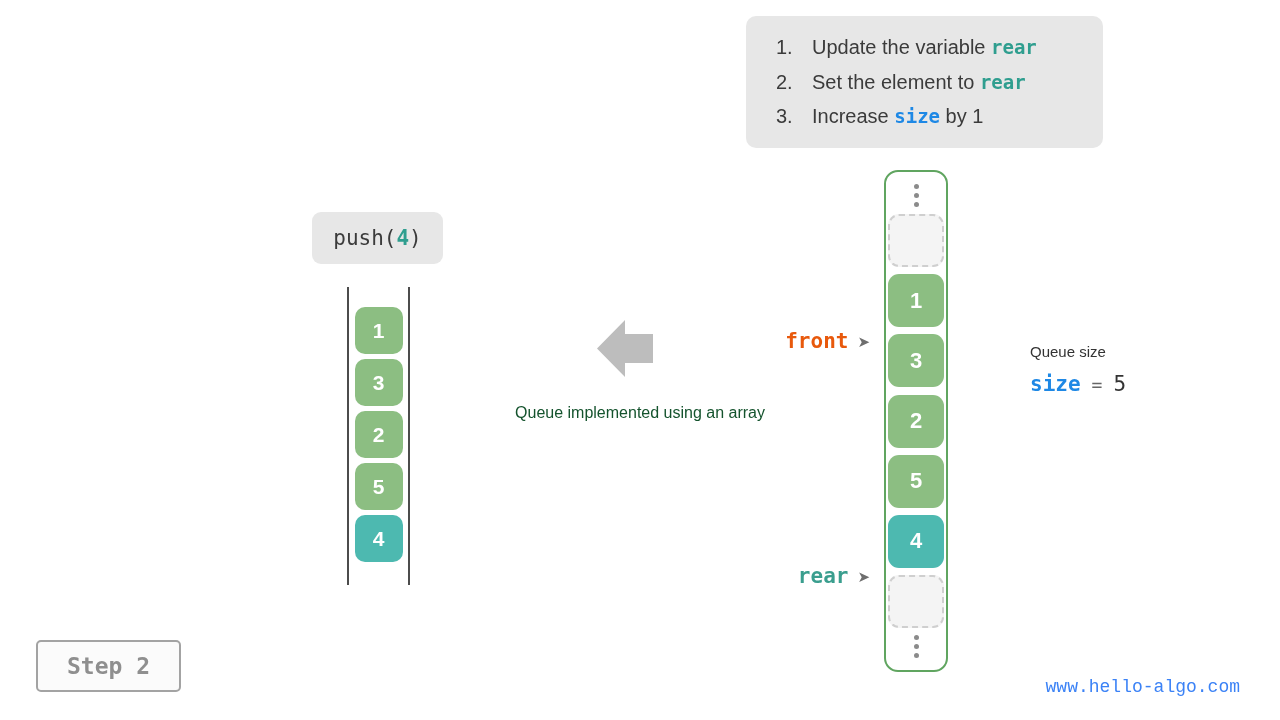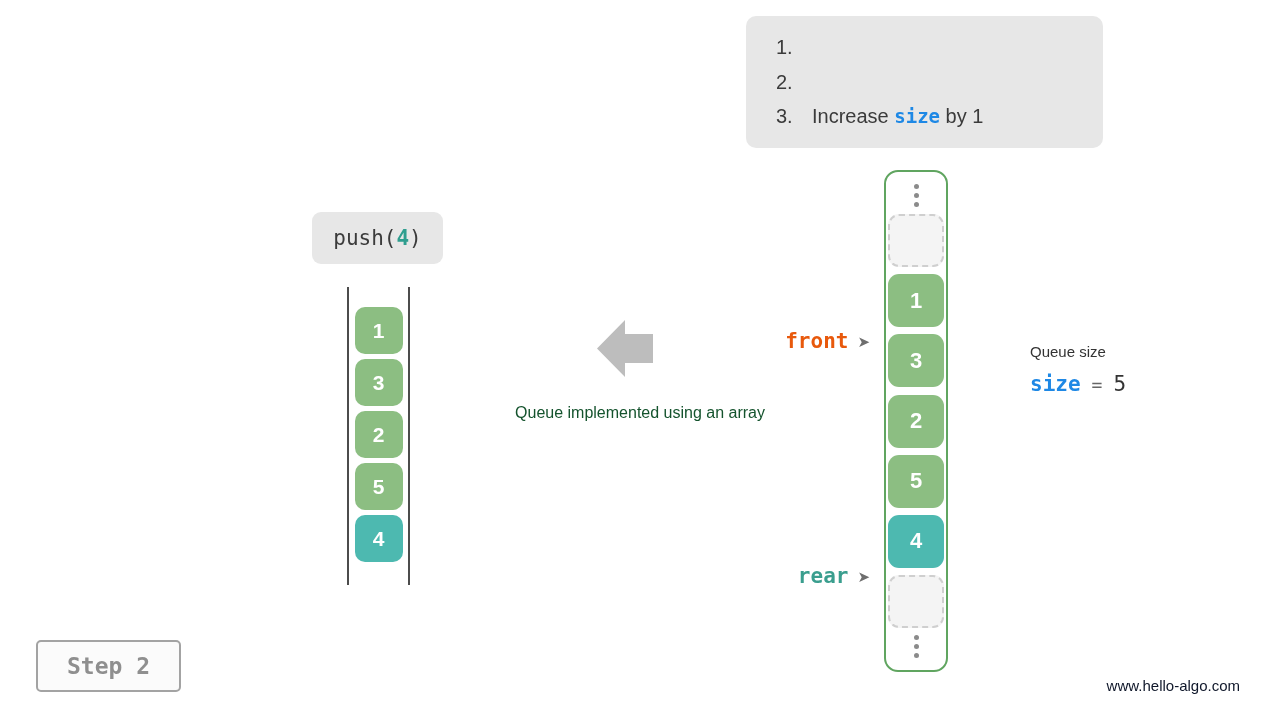--- a/index.html
+++ b/index.html
@@ -68,32 +68,34 @@
   .qs-val { color:#333333; }
 
   
   .step-badge { position:absolute; left:36px; top:640px; width:145px; height:52px;
     background:#fbfbfb; border:2px solid #a3a3a3; border-radius:5px;
     display:flex; align-items:center; justify-content:center;
     font-family:"DejaVu Sans Mono","Liberation Mono",monospace;
     font-weight:bold; font-size:23px; color:#8f8f8f; }
 
   
-  .watermark { position:absolute; right:40px; top:677px; font-size:15px; color:#0f172a;
-    font-family:Liberation Sans, sans-serif; }
+  .watermark { position:absolute; right:40px; top:677px; font-size:18px; color:#3b82f6;
+    font-family:Liberation Mono, monospace; }
 </style>
 </head>
 <body>
 
 <div class="instructions">
   <div class="instr-line">
     <span class="instr-num">1.</span>
+    <span><span>Update the variable </span><span class="code code-teal">rear</span><span></span></span>
   </div>
   <div class="instr-line">
     <span class="instr-num">2.</span>
+    <span><span>Set the element to </span><span class="code code-teal">rear</span><span></span></span>
   </div>
   <div class="instr-line">
     <span class="instr-num">3.</span>
     <span><span>Increase </span><span class="code code-blue">size</span><span> by 1</span></span>
   </div>
 </div>
 
 <div class="push-badge">
   <span>push(</span>
     <span class="arg">4</span>

